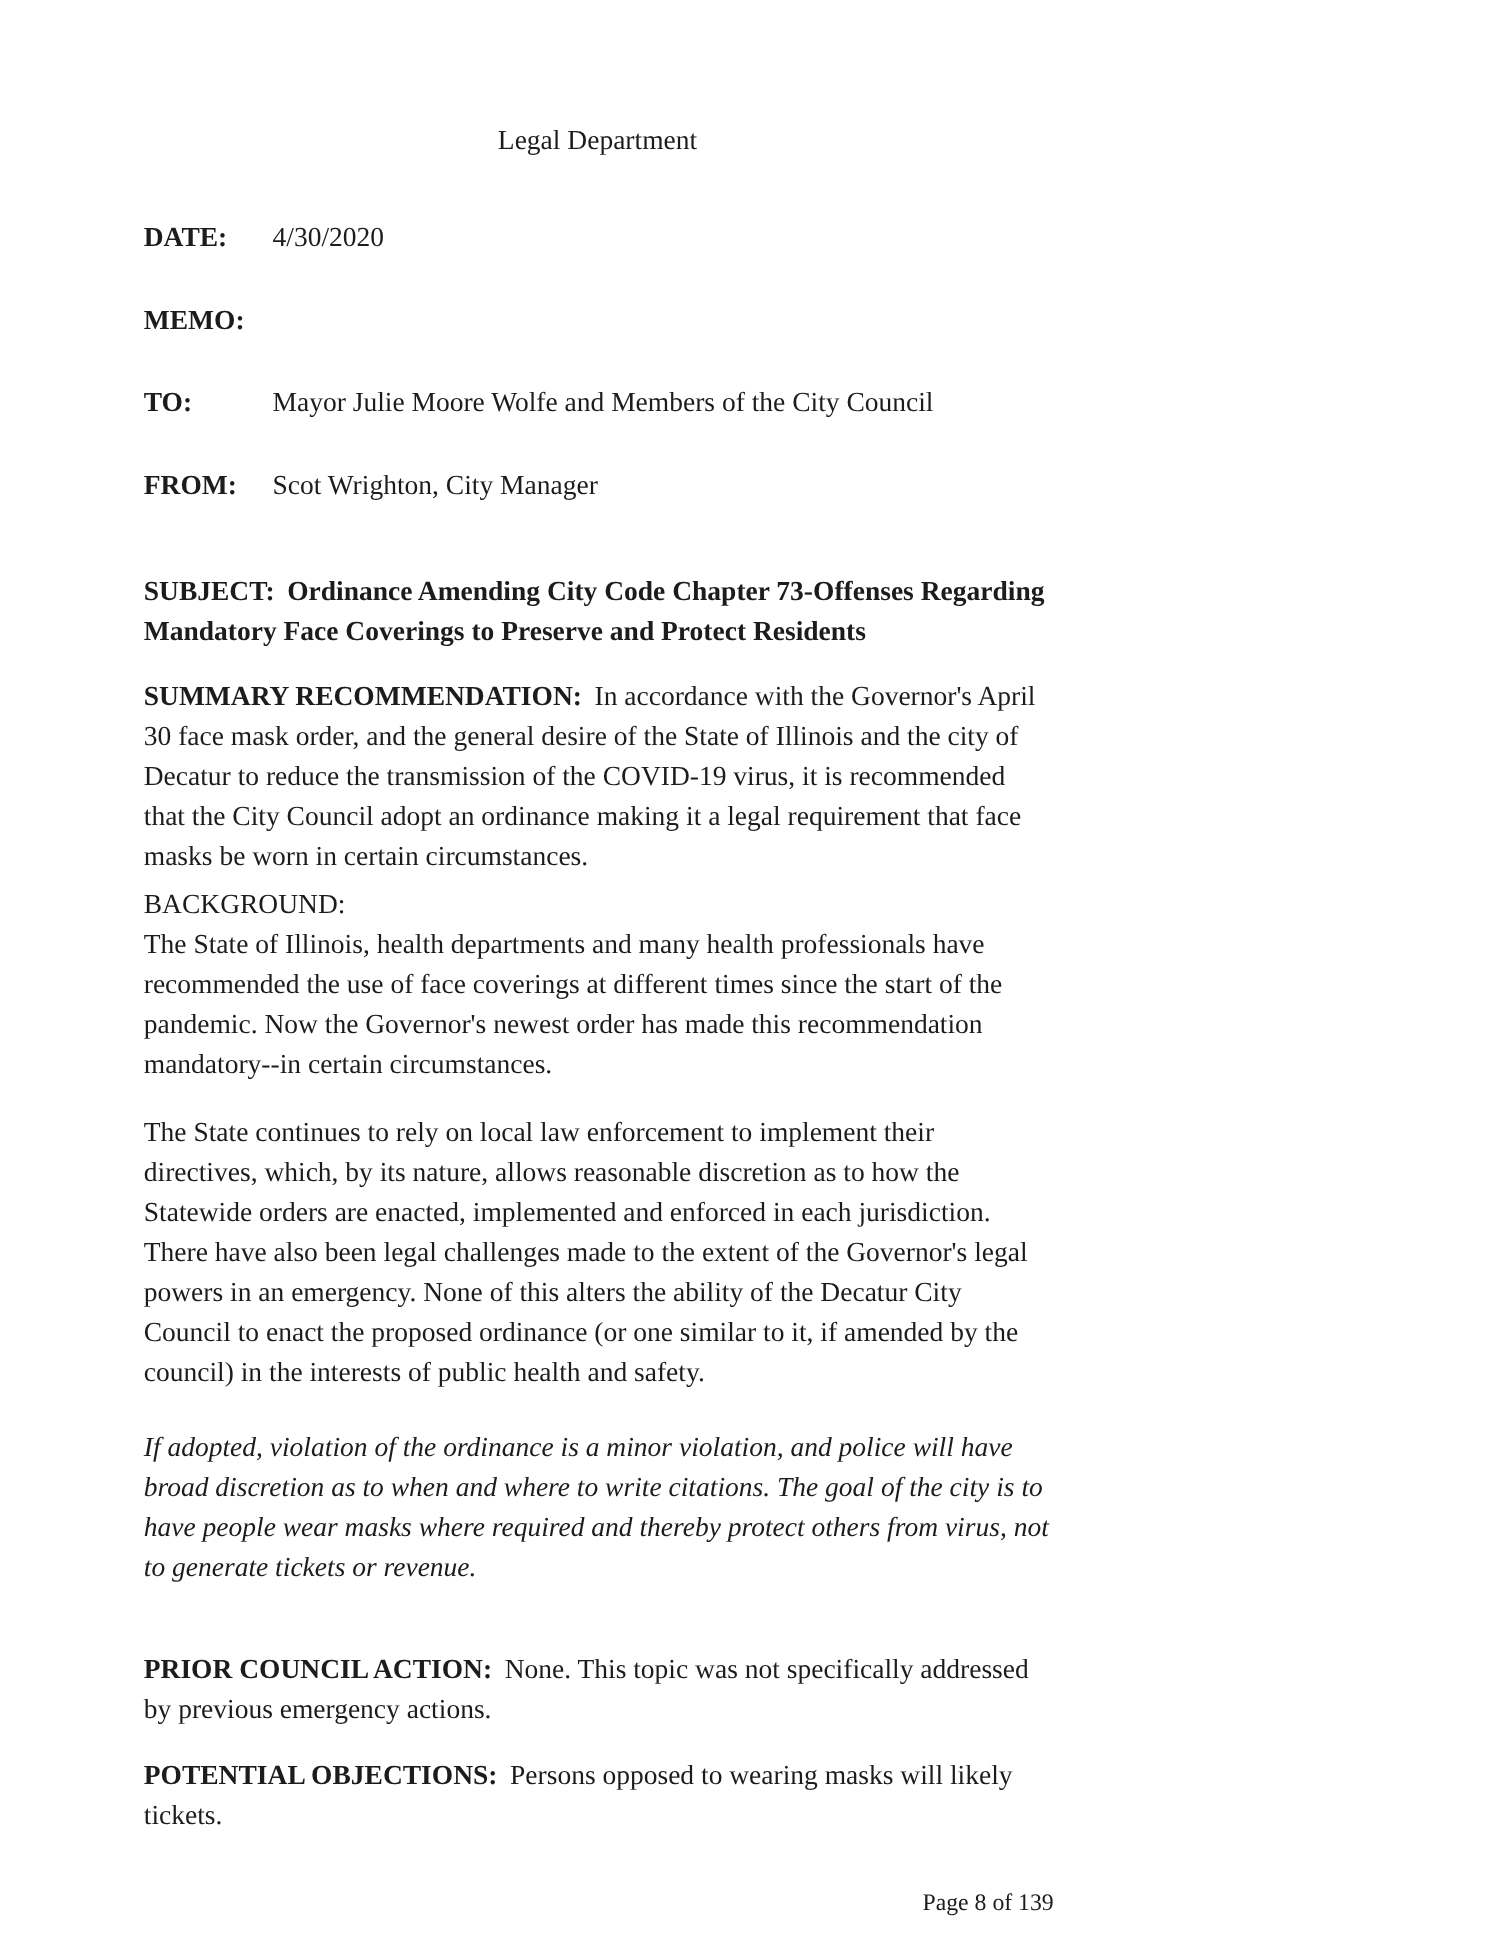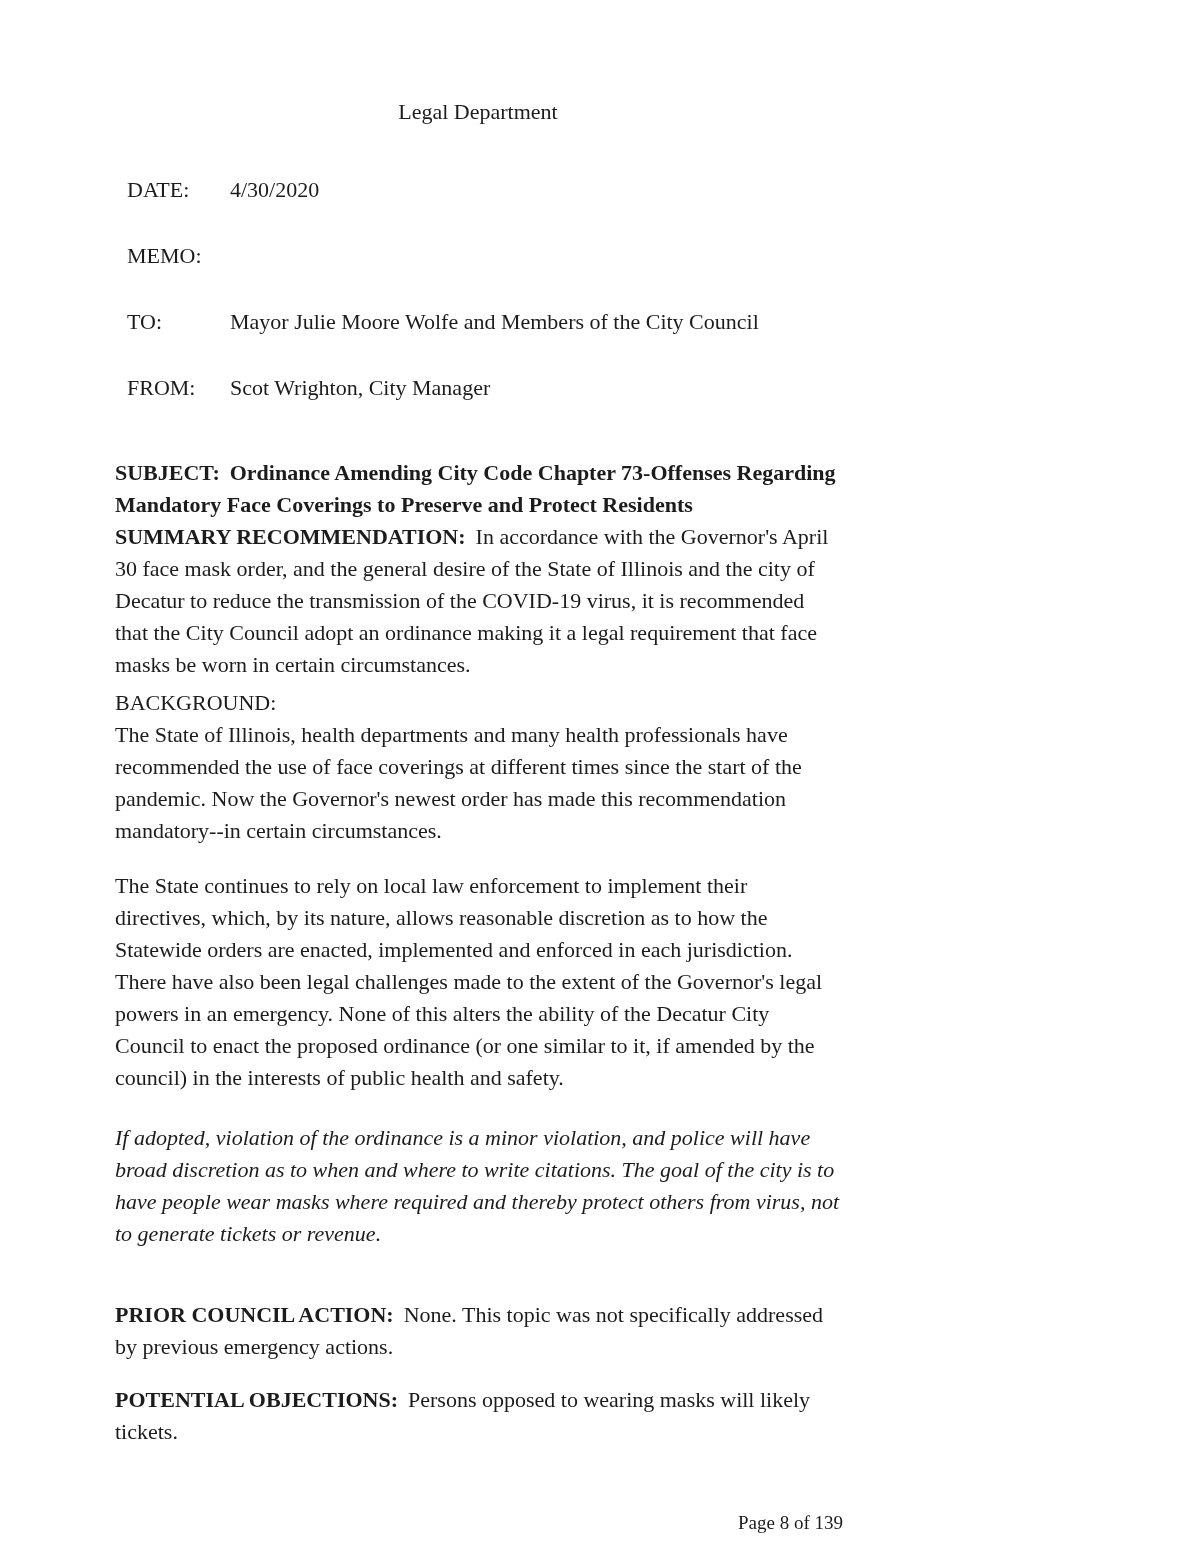--- a/index.html
+++ b/index.html
@@ -30,35 +30,35 @@
   .hdr-row {
     display: flex;
     align-items: flex-start;
     font-size: 22px;
     line-height: 32px;
     margin-bottom: 34px;
   }
   .hdr-label {
     width: 103px;
     flex-shrink: 0;
-    font-weight: normal;
-    margin-left: 12px;
+    font-weight: bold;
   }
   .hdr-value { font-weight: normal; }
   .from-row { margin-bottom: 53px; }
   p, .para {
     font-size: 22px;
     line-height: 32px;
   }
   .run-in {
     font-weight: bold;
     margin-right: 10px;
   }
   .subject-para {
     font-weight: bold;
+    margin-bottom: 20px;
   }
   .summary-para { margin-bottom: 6px; }
   .background-label {
     font-weight: normal;
     font-size: 22px;
     line-height: 32px;
   }
   .background-para { margin-bottom: 23px; }
   .state-para { margin-bottom: 28px; }
   .adopted-para { margin-bottom: 49px; font-style: italic; }

